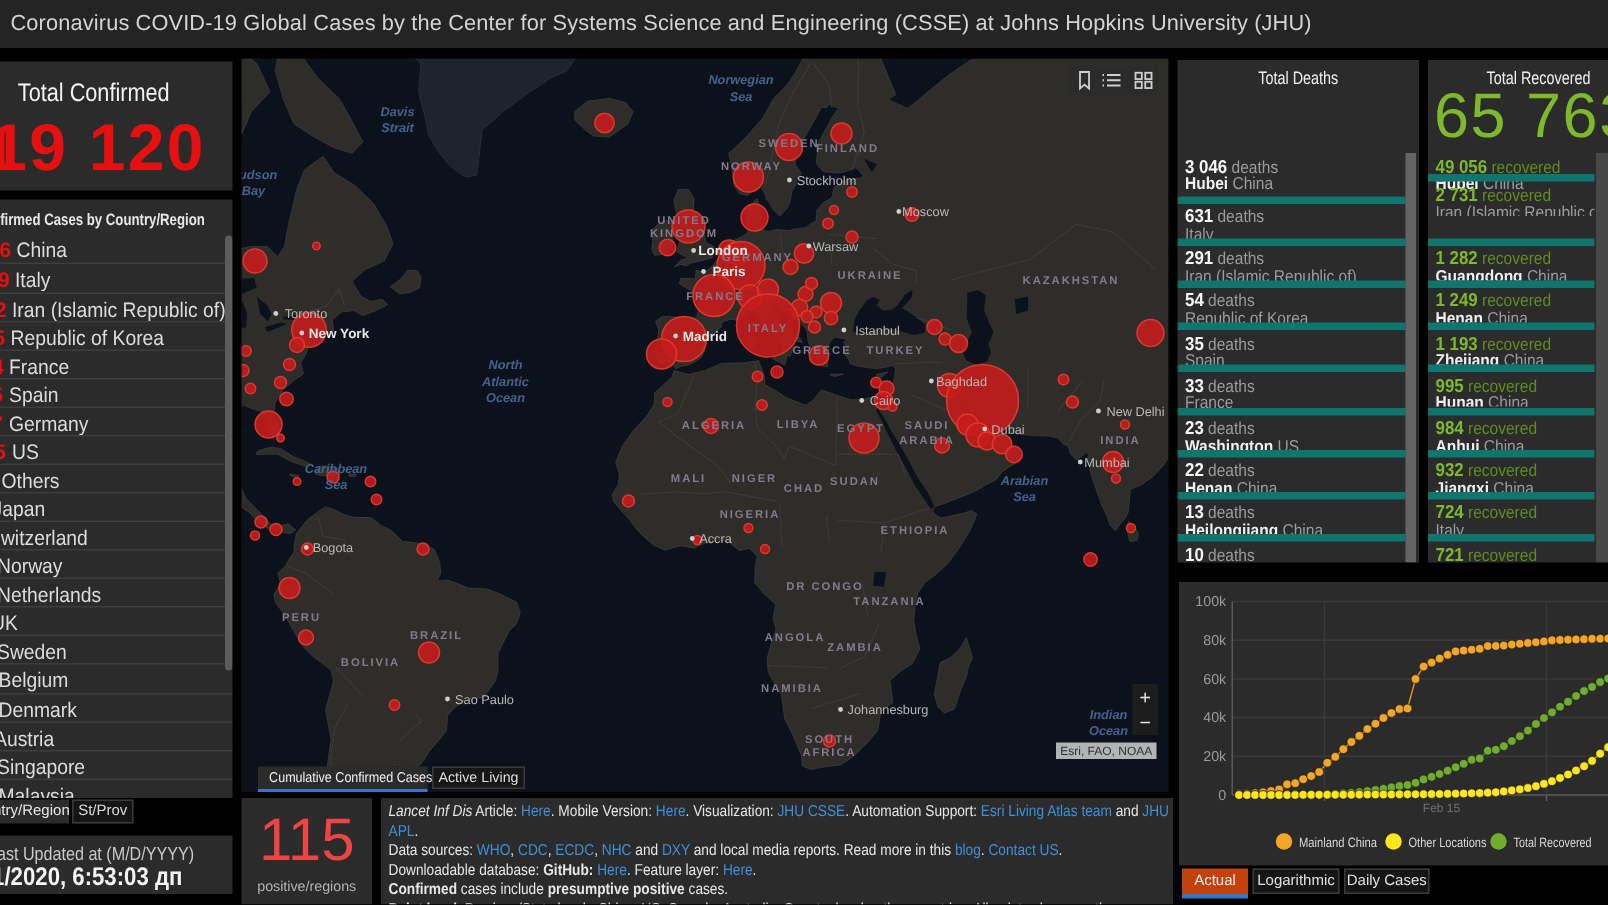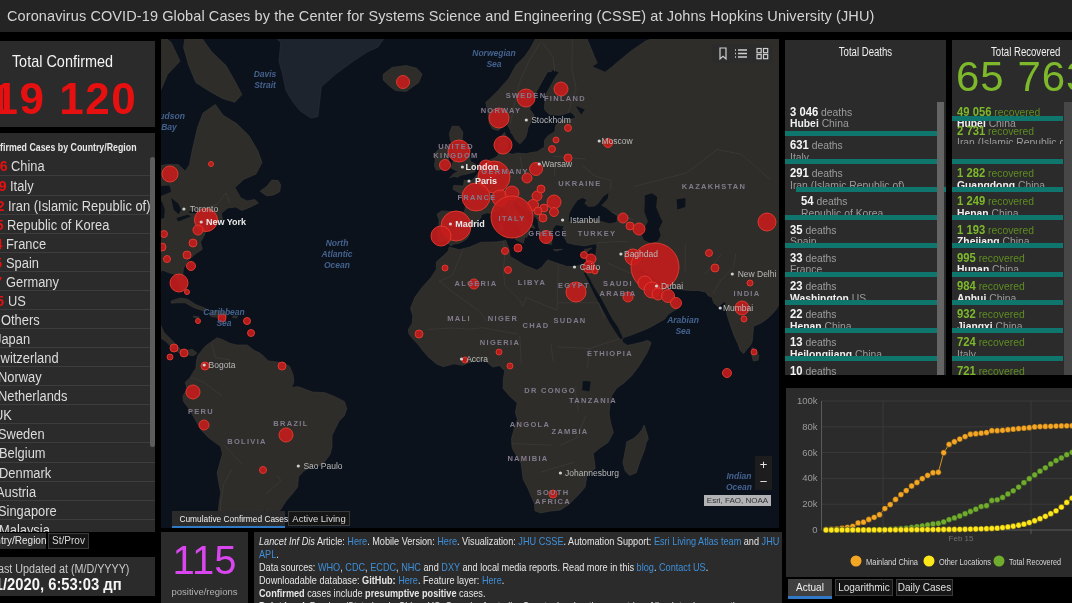--- a/index.html
+++ b/index.html
@@ -77,27 +77,27 @@
 #recovered-scrollbar { position:absolute; left:112px; top:62px; width:8px; height:273px; background:#474747; }
 
 #chartpanel { left:786px; top:388px; width:330px; height:189px; overflow:hidden; }
 .grid { stroke:#3a3a3a; stroke-width:1; }
 .axis { stroke:#5a5a5a; stroke-width:1; }
 .ytick { fill:#9a9a9a; font-size:9.5px; text-anchor:end; }
 .xtick { fill:#6f6f6f; font-size:8px; text-anchor:middle; }
 .legendtext { fill:#d8d8d8; font-size:9px; }
 
 #charttabs { position:absolute; left:788px; top:579px; height:20px; }
-#ctab-actual { position:absolute; left:0; top:0; width:44px; height:17px; background:#404040; color:#f0f0f0; font-size:10px; text-align:center; line-height:17px; }
+#ctab-actual { position:absolute; left:0; top:0; width:44px; height:17px; background:#c2410c; color:#f0f0f0; font-size:10px; text-align:center; line-height:17px; }
 #ctab-actual .ul { position:absolute; left:0; bottom:-2.5px; width:100%; height:2.5px; background:#3178c6; }
 #ctab-log { position:absolute; left:47px; top:0; width:58px; height:17px; background:#161616; border:1px solid #3a3a3a; color:#e0e0e0; font-size:10px; text-align:center; line-height:15px; white-space:nowrap; }
 #ctab-daily { position:absolute; left:108px; top:0; width:57px; height:17px; background:#161616; border:1px solid #3a3a3a; color:#e0e0e0; font-size:10px; text-align:center; line-height:15px; white-space:nowrap; }
 
 #countpanel { left:161px; top:532px; width:87px; height:71px; }
-#countpanel .n { position:absolute; left:0; top:6px; width:87px; text-align:center; font-size:40px; font-weight:500; color:#d946ef; }
+#countpanel .n { position:absolute; left:0; top:6px; width:87px; text-align:center; font-size:40px; font-weight:500; color:#ef4444; }
 #countpanel .l { position:absolute; left:0; top:54px; width:87px; text-align:center; font-size:9.5px; color:#b2b2b2; }
 #infopanel { left:254px; top:532px; width:528px; height:71px; overflow:hidden; }
 #info-lines { position:absolute; left:5px; top:3px; width:518px; }
 .iline { font-size:10.5px; color:#e6e6e6; line-height:12.9px; white-space:nowrap; transform:scaleX(0.87); transform-origin:0 50%; }
 .ilink { color:#3f8fd9; }
 .ibold { font-weight:700; }
 .iital { font-style:italic; }
 </style>
 </head>
 <body>
@@ -492,21 +492,21 @@
         <div class="sline2"><span class="splace">Hubei</span><span class="scountry"> China</span></div>
       </div>
       <div class="srow" style="top: 90.5px;">
         <div class="sline1"><span class="snum-white">631</span><span class="sunit"> deaths</span></div>
         <div class="sline2"><span class="scountry"> Italy</span></div>
       </div>
       <div class="srow" style="top: 118.7px;">
         <div class="sline1"><span class="snum-white">291</span><span class="sunit"> deaths</span></div>
         <div class="sline2"><span class="scountry"> Iran (Islamic Republic of)</span></div>
       </div>
-      <div class="srow" style="top: 146.9px; margin-left: 11px;">
+      <div class="srow" style="top: 146.9px;">
         <div class="sline1"><span class="snum-white">54</span><span class="sunit"> deaths</span></div>
         <div class="sline2"><span class="scountry"> Republic of Korea</span></div>
       </div>
       <div class="srow" style="top: 175.1px; padding-left: 16px;">
         <div class="sline1"><span class="snum-white">35</span><span class="sunit"> deaths</span></div>
         <div class="sline2"><span class="scountry"> Spain</span></div>
       </div>
       <div class="srow" style="top: 203.3px;">
         <div class="sline1"><span class="snum-white">33</span><span class="sunit"> deaths</span></div>
         <div class="sline2"><span class="scountry"> France</span></div>

